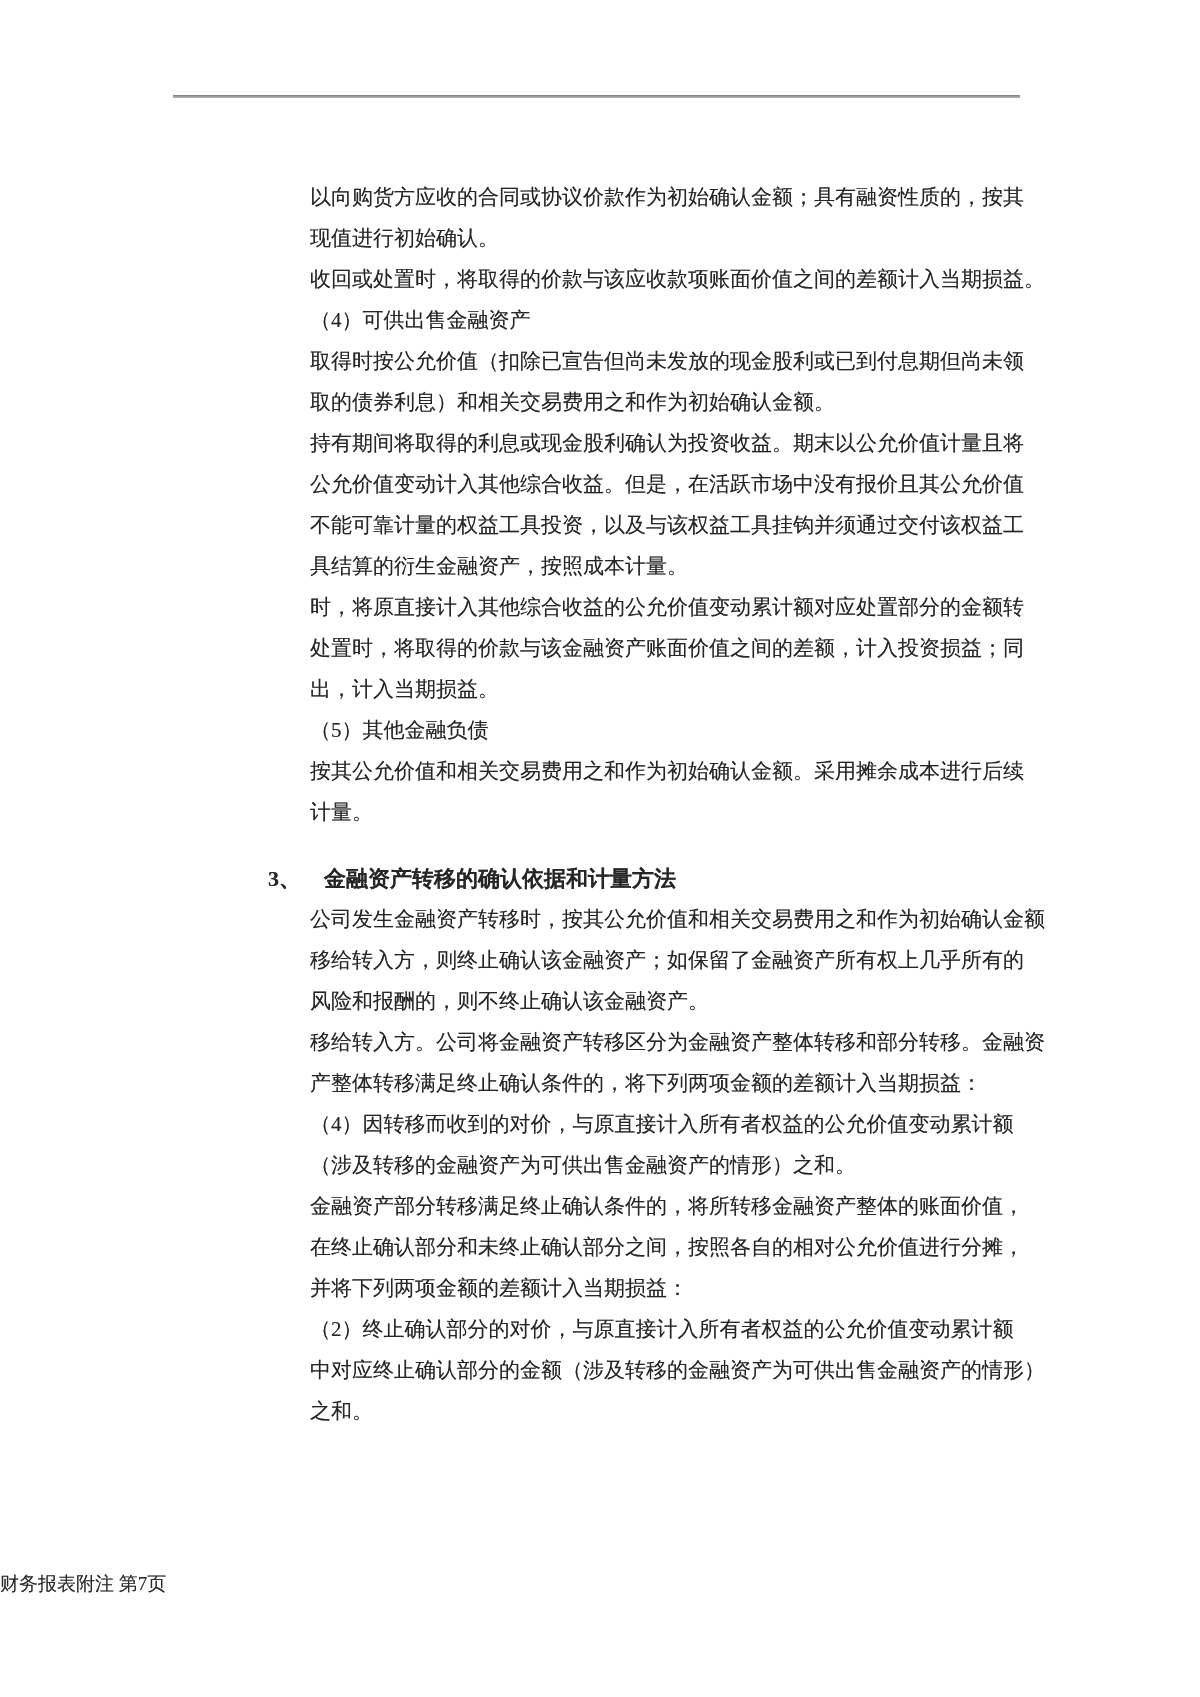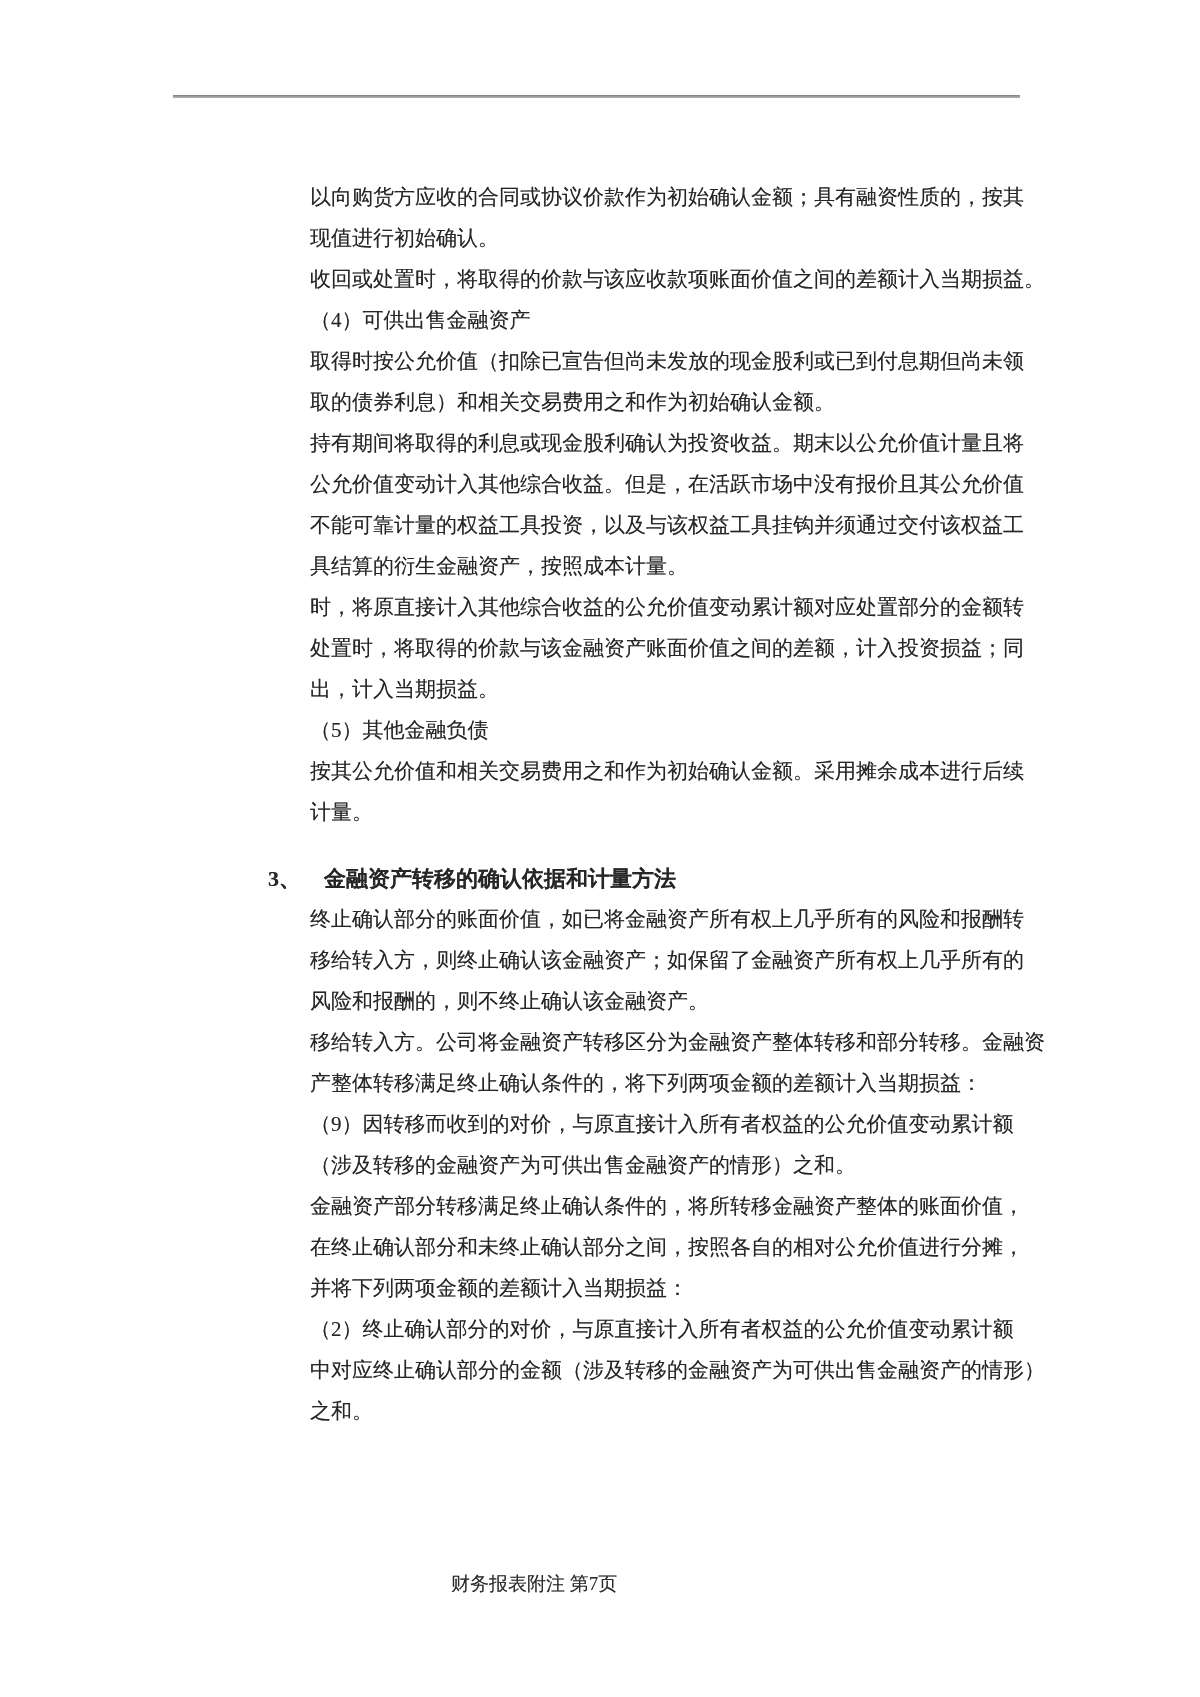--- a/index.html
+++ b/index.html
@@ -54,21 +54,21 @@
   }
   .h-num {
     width: 56px;
     flex: 0 0 56px;
   }
   .page-footer {
     position: absolute;
     left: 0;
     top: 1570px;
     width: 1068px;
-    text-align: center;
+    text-align: left;
     font-size: 19px;
     line-height: 28px;
     color: #2b2b2b;
     text-shadow: 0 0 0.6px rgba(40,40,40,0.4);
   }
 </style>
 </head>
 <body>
 
 <div class="page">
@@ -87,26 +87,26 @@
       <div class="line">时，将原直接计入其他综合收益的公允价值变动累计额对应处置部分的金额转</div>
       <div class="line">处置时，将取得的价款与该金融资产账面价值之间的差额，计入投资损益；同</div>
       <div class="line">出，计入当期损益。</div>
       <div class="line">（5）其他金融负债</div>
       <div class="line">按其公允价值和相关交易费用之和作为初始确认金额。采用摊余成本进行后续</div>
       <div class="line">计量。</div>
       <div class="heading">
         <span class="h-num">3、</span>
         <span class="h-text">金融资产转移的确认依据和计量方法</span>
       </div>
-      <div class="line">终止确认部分的账面价值，如已将金融资产所有权上几乎所有的风险和报酬转</div>
+      <div class="line">公司发生金融资产转移时，按其公允价值和相关交易费用之和作为初始确认金额</div>
       <div class="line">移给转入方，则终止确认该金融资产；如保留了金融资产所有权上几乎所有的</div>
       <div class="line">风险和报酬的，则不终止确认该金融资产。</div>
       <div class="line">移给转入方。公司将金融资产转移区分为金融资产整体转移和部分转移。金融资</div>
       <div class="line">产整体转移满足终止确认条件的，将下列两项金额的差额计入当期损益：</div>
-      <div class="line">（9）因转移而收到的对价，与原直接计入所有者权益的公允价值变动累计额</div>
+      <div class="line">（4）因转移而收到的对价，与原直接计入所有者权益的公允价值变动累计额</div>
       <div class="line">（涉及转移的金融资产为可供出售金融资产的情形）之和。</div>
       <div class="line">金融资产部分转移满足终止确认条件的，将所转移金融资产整体的账面价值，</div>
       <div class="line">在终止确认部分和未终止确认部分之间，按照各自的相对公允价值进行分摊，</div>
       <div class="line">并将下列两项金额的差额计入当期损益：</div>
       <div class="line">（2）终止确认部分的对价，与原直接计入所有者权益的公允价值变动累计额</div>
       <div class="line">中对应终止确认部分的金额（涉及转移的金融资产为可供出售金融资产的情形）</div>
       <div class="line">之和。</div>
     </div>
   <div class="page-footer">财务报表附注 第7页</div>
 </div>

